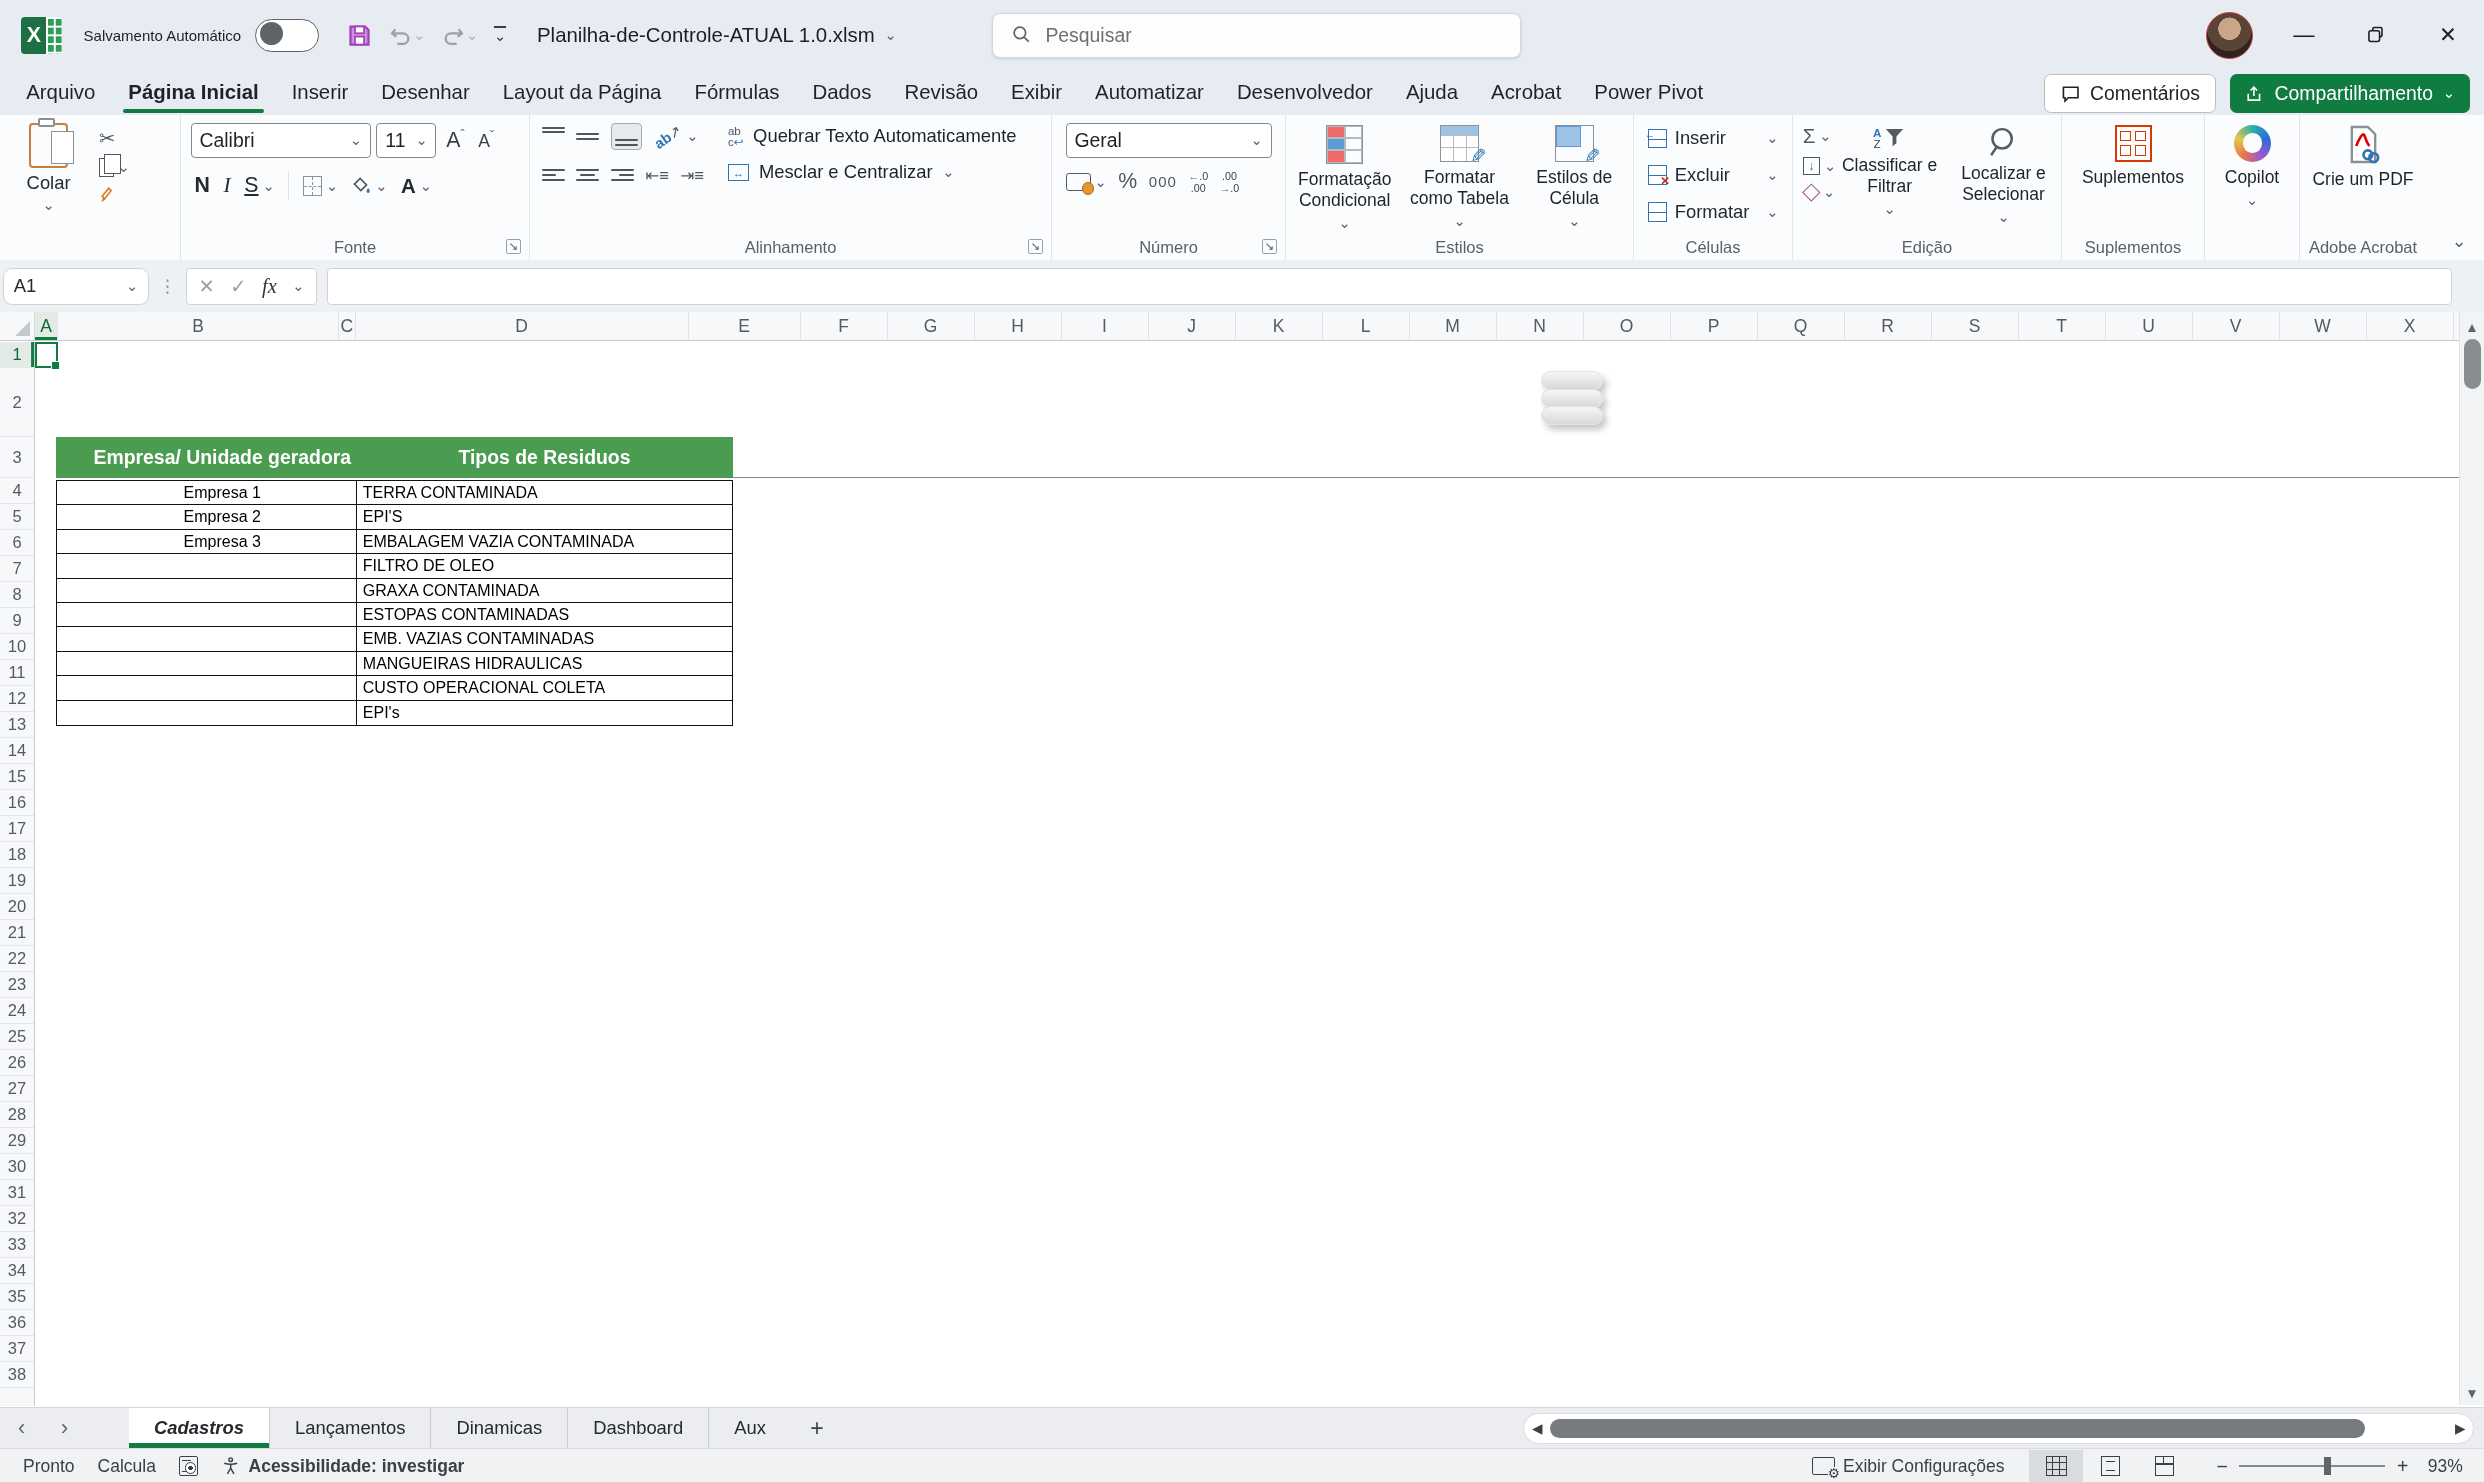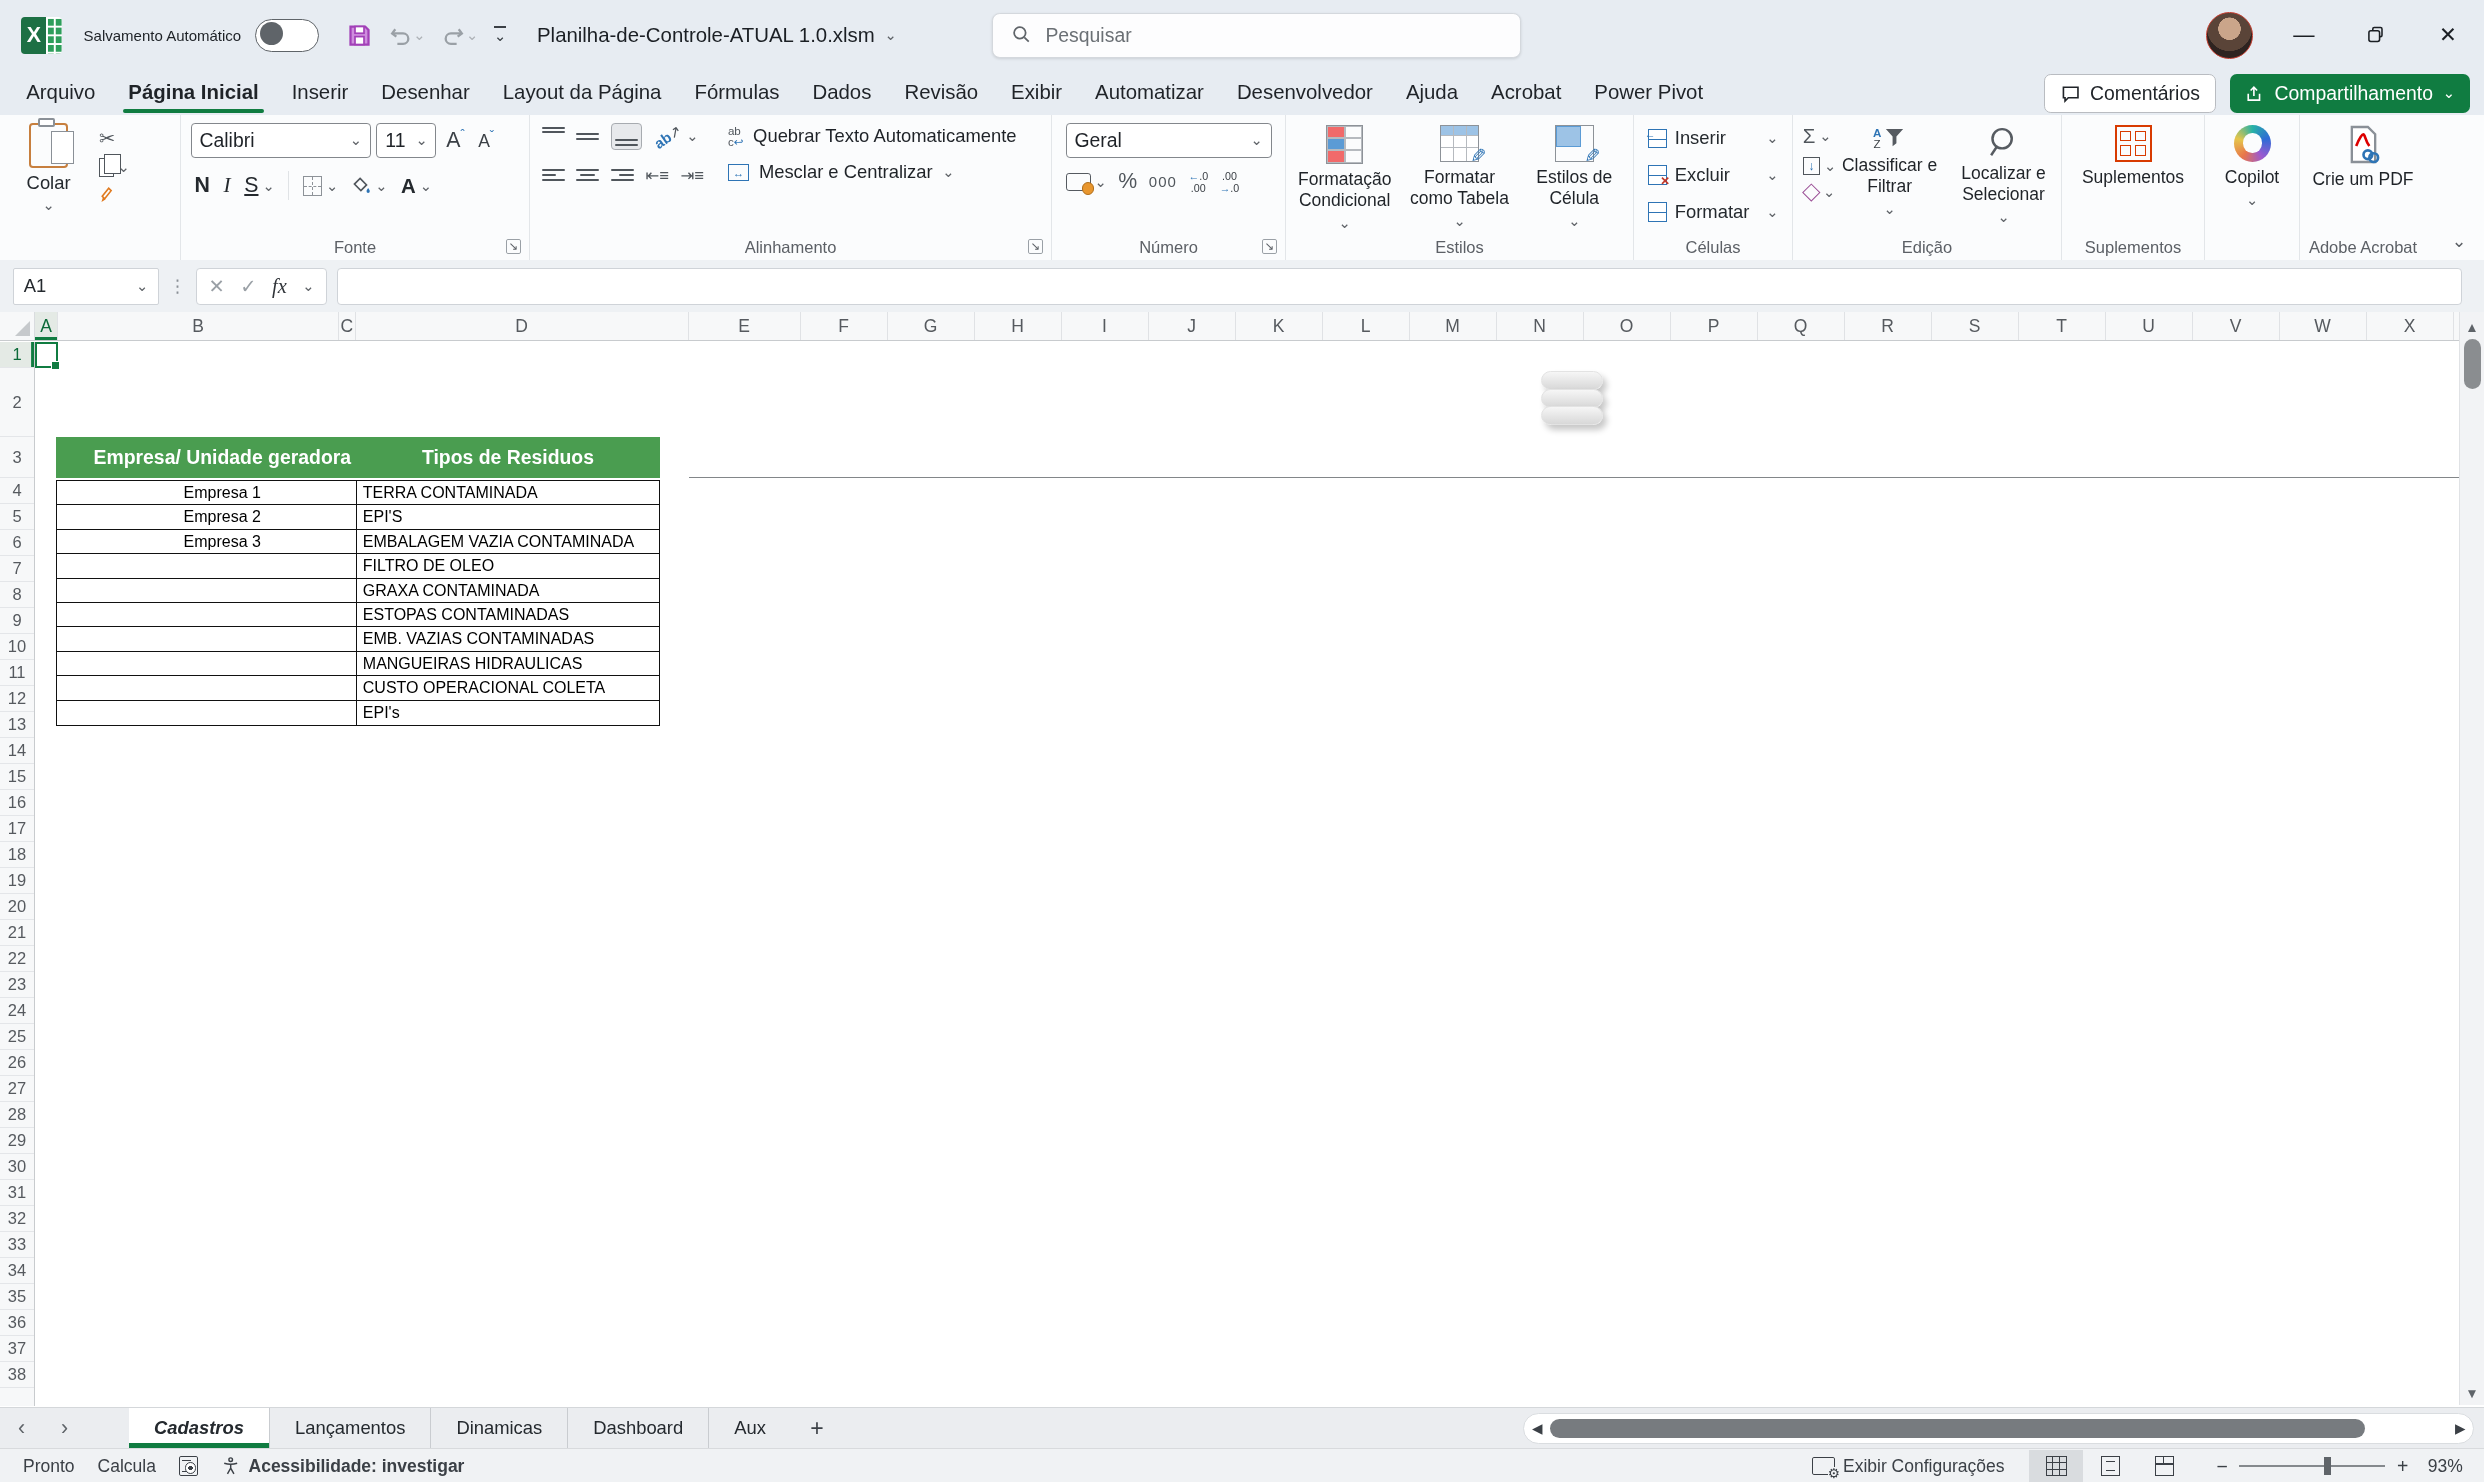--- a/index.html
+++ b/index.html
@@ -142,21 +142,21 @@
   
   .g-addins { width:143px; } .g-copilot { width:95px; } .g-acrobat { width:126px; }
   .addin-ic { width:37px; height:37px; border:2.4px solid #d83b01; display:grid; grid-template-columns:1fr 1fr; gap:3.9px; padding:3.9px; }
   .addin-ic span { border:1.9px solid #d83b01; }
   .copi-ic { width:37px; height:37px; border-radius:50%; background:conic-gradient(#27b2a6,#2e6bd6,#9b59d0,#e8764a,#e5c54b,#27b2a6); position:relative; }
   .copi-ic::after { content:""; position:absolute; left:9.7px; top:8.7px; width:18.4px; height:19.4px; background:#fbfcfd; border-radius:50%; }
   .ribbon-collapse { position:absolute; right:17.5px; bottom:7.8px; font-size:17.5px; color:#5c6066; }
 
   
   .fbar { position:absolute; left:0; top:260px; width:2484px; height:52px; background:#eef1f4; display:flex; align-items:center; }
-  .namebox { margin-left:13px; width:146px; height:37px; background:#fff; border:1px solid #cfd3d8; border-radius:2px; display:flex; align-items:center; justify-content:space-between; padding:0 9.7px; font-size:18.4px; }
+  .namebox { margin-left:3px; width:146px; height:37px; background:#fff; border:1px solid #cfd3d8; border-radius:9px; display:flex; align-items:center; justify-content:space-between; padding:0 9.7px; font-size:18.4px; }
   .fbar-dots { margin:0 9.7px; color:#8a8f95; font-size:17.5px; letter-spacing:0; }
   .fxbox { height:37px; background:#fff; border:1px solid #cfd3d8; border-radius:3.9px; display:flex; align-items:center; gap:15.5px; padding:0 11.6px; }
   .fx-x { color:#9aa0a6; font-size:19.4px; } .fx-check { color:#9aa0a6; font-size:19.4px; }
   .fx-fx { font-family:"Liberation Serif",serif; font-style:italic; font-size:20.4px; color:#2f3338; }
   .finput { margin-left:9.7px; height:37px; width:2125px; background:#fff; border:1px solid #cfd3d8; border-radius:3.9px; font-size:18.4px; padding:0 9.7px; outline:none; font-family:"Liberation Sans",sans-serif; }
 
   
   .colheads { position:absolute; left:0; top:312px; width:2459px; height:29px; display:flex; background:#f7f8f9; border-bottom:1px solid #c8cbce; }
   .corner { width:35px; height:100%; border-right:1px solid #d9dcdf; position:relative; }
   .corner::after { content:""; position:absolute; right:3.9px; bottom:3.9px; width:0; height:0; border-left:15.5px solid transparent; border-bottom:15.5px solid #c6c9cc; }
@@ -169,21 +169,21 @@
   .rh:nth-child(1) { height:26px; background:#e4eae5; color:#0b6a38; box-shadow:inset -2.9px 0 0 #107c41; }
   .rh:nth-child(2) { height:69px; } .rh:nth-child(3) { height:41px; }
 
   
   .canvas { position:absolute; left:35px; top:342px; width:2424px; height:1064px; background:#fff; overflow:hidden; }
   .sel-a1 { position:absolute; left:0; top:0; width:23px; height:26px; border:2.4px solid #107c41; }
   .sel-a1::after { content:""; position:absolute; right:-3.9px; bottom:-3.9px; width:6.8px; height:6.8px; background:#107c41; border:1px solid #fff; }
   .row3line { position:absolute; left:654px; top:135px; width:1770px; border-top:1.6px solid #828689; }
   .xtable { position:absolute; top:95px; }
   .t-empresa { left:21.3px; width:332px; }
-  .t-residuos { left:321px; width:304px; }
+  .t-residuos { left:321px; width:377px; }
   .thead { height:41px; background:#4a9d50; color:#fff; font-weight:bold; font-size:19.4px; display:flex; align-items:center; justify-content:center; margin-bottom:1.9px; }
   .trow { height:26px; border:1.6px solid #111; margin-top:-1.6px; display:flex; align-items:center; font-size:16px; color:#000; background:#fff; }
   .trow:first-of-type { margin-top:0; }
   .t-empresa .trow { justify-content:center; }
   .t-residuos .trow { padding-left:5.8px; }
   .pills { position:absolute; left:1506px; top:29px; width:64px; }
   .pill { width:62px; height:19.4px; border-radius:9.7px; background:linear-gradient(#f6f6f6,#d8d8d8); border:1px solid #e3e3e3; box-shadow:3.9px 4.9px 6.8px rgba(0,0,0,.22); margin-top:-1.9px; }
   .pill:first-child { margin-top:0; }
 
   

